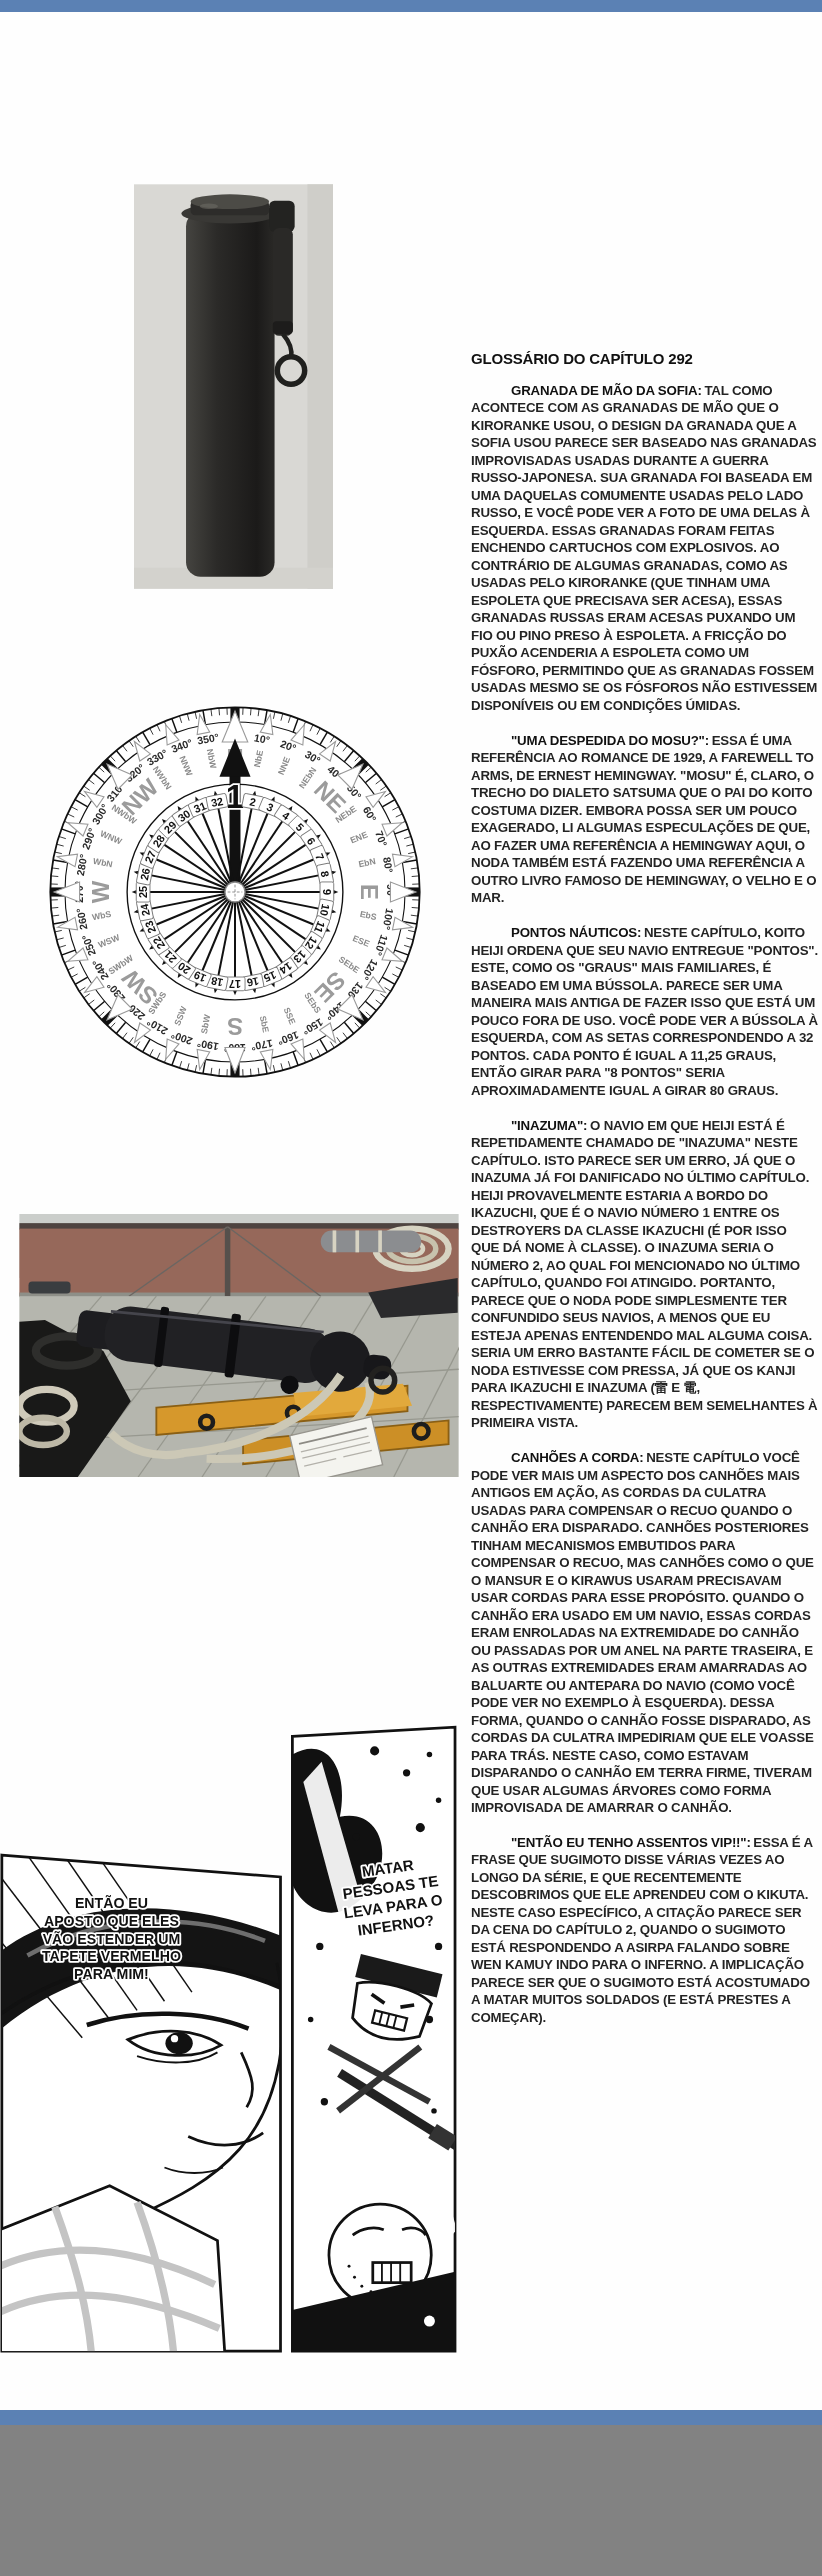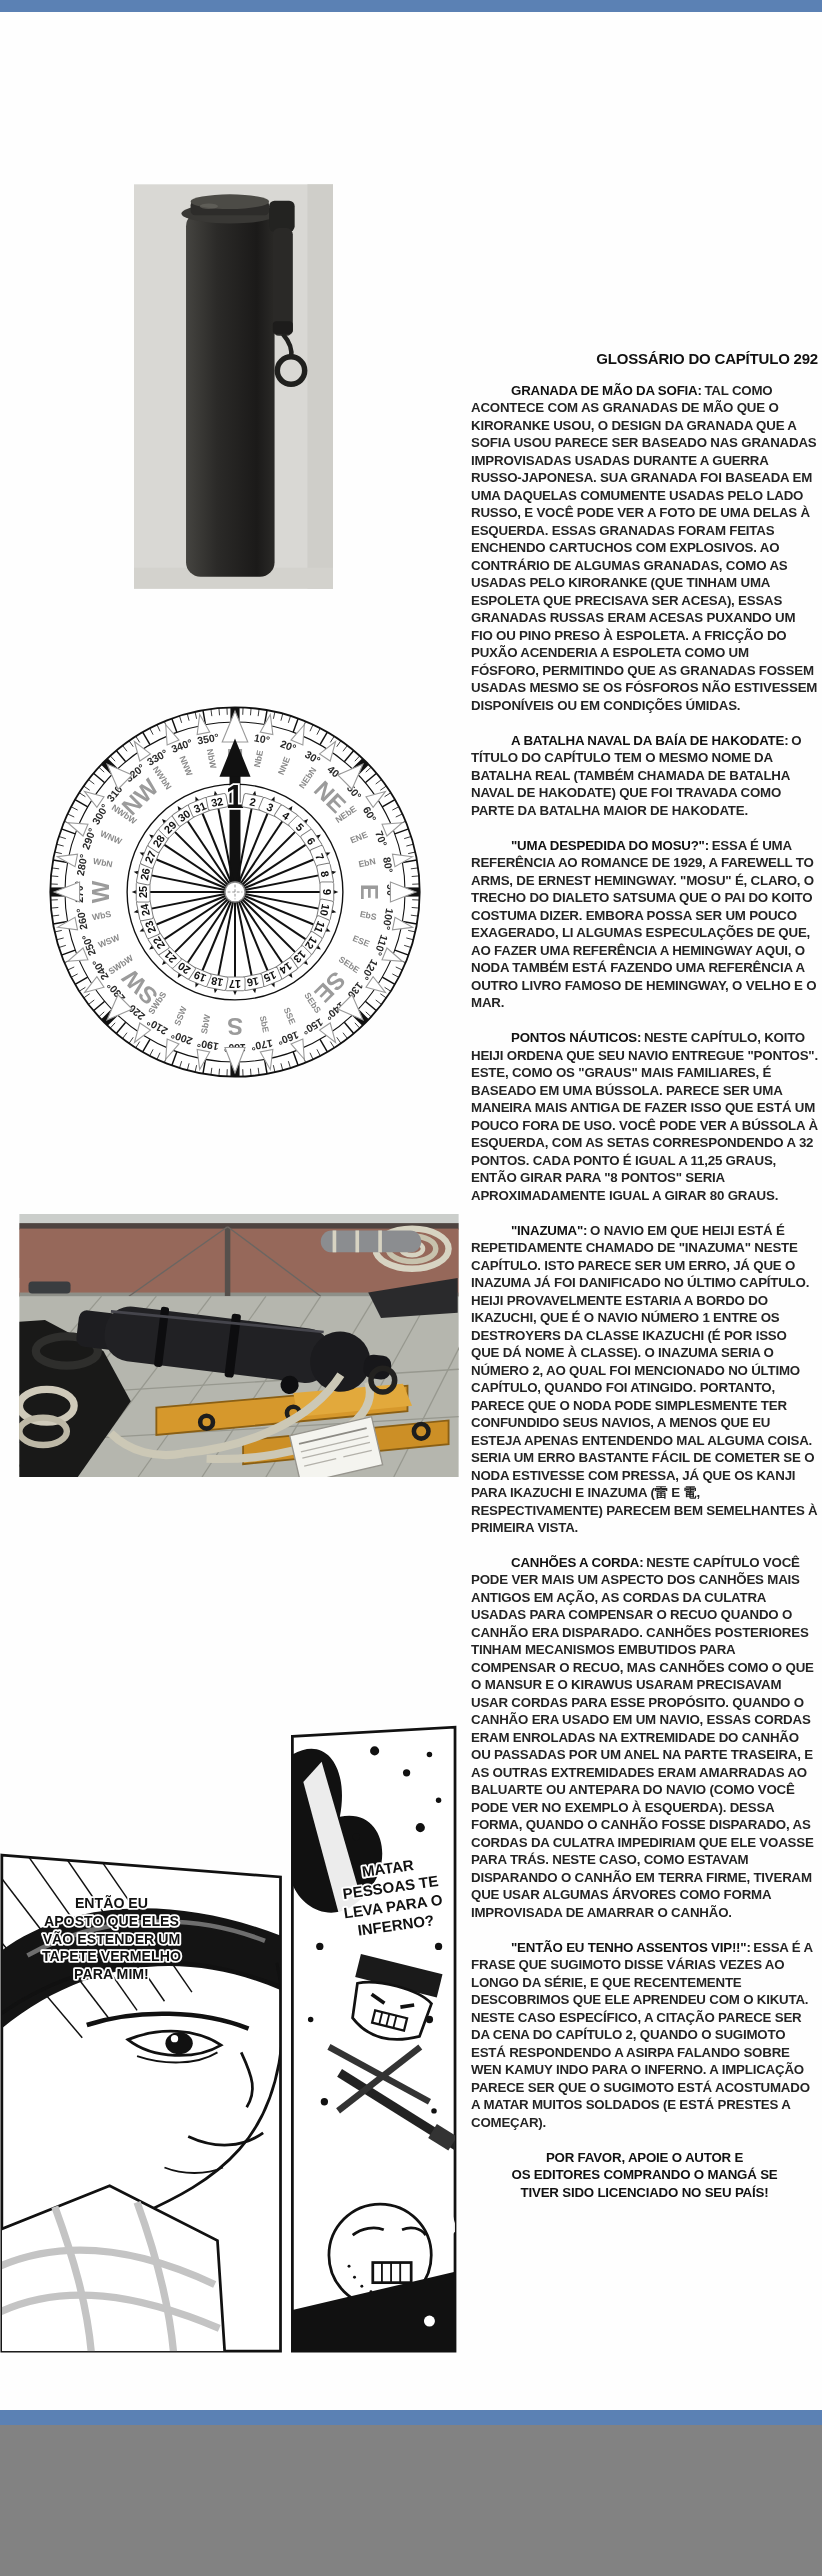--- a/index.html
+++ b/index.html
@@ -6,21 +6,21 @@
   #page{position:relative;width:822px;height:2576px;background:#fefefe;overflow:hidden;
         font-family:"Liberation Sans",sans-serif;}
   .abs{position:absolute;}
   
   .accent-bar{position:absolute;left:0;width:822px;background:#5b81b4;}
   #topbar{top:0;height:12px;}
   #bottombar{top:2410px;height:15.5px;}
   #footerbar{position:absolute;left:0;top:2425px;width:822px;height:151px;background:#828282;}
   
   #glossary{position:absolute;left:471px;top:350px;width:347px;color:#111;}
-  #glossary h1{margin:0 0 13.7px 0;font-size:15px;line-height:18.3px;text-align:right;
+  #glossary h1{margin:0 0 13.7px 0;font-size:15px;line-height:18.3px;text-align:left;
                font-weight:bold;letter-spacing:-0.2px;}
   #glossary p.entry{margin:0 0 17.4px 0;font-size:13.3px;line-height:17.5px;font-weight:bold;
                     letter-spacing:-0.2px;text-align:left;}
   #glossary p.entry b.term{font-weight:bold;margin-right:2.7px;margin-left:40px;}
   #glossary p.entry span.body{font-weight:bold;opacity:.92;}
   #glossary p.closing{margin:0;font-size:13.3px;line-height:17.5px;font-weight:bold;
                       text-align:center;white-space:pre-line;letter-spacing:-0.2px;}
   
   #grenade-box{left:134px;top:184px;width:199px;height:405px;}
   #compass-box{left:43px;top:700px;width:384px;height:384px;}
@@ -801,35 +801,31 @@
         <text class="bubble-text" x="428" y="170" font-size="16.5" text-anchor="middle" transform="rotate(-8 428 190)"><tspan x="428" dy="0">MATAR</tspan><tspan x="428" dy="21">PESSOAS TE</tspan><tspan x="428" dy="21">LEVA PARA O</tspan><tspan x="428" dy="21">INFERNO?</tspan></text>
       </g>
     </svg>
   </div>
 
   <div id="glossary">
     <h1>GLOSSÁRIO DO CAPÍTULO 292</h1>
 
     <p class="entry"><b class="term">GRANADA DE MÃO DA SOFIA:</b><span class="body">TAL COMO ACONTECE COM AS GRANADAS DE MÃO QUE O KIRORANKE USOU, O DESIGN DA GRANADA QUE A SOFIA USOU PARECE SER BASEADO NAS GRANADAS IMPROVISADAS USADAS DURANTE A GUERRA RUSSO-JAPONESA. SUA GRANADA FOI BASEADA EM UMA DAQUELAS COMUMENTE USADAS PELO LADO RUSSO, E VOCÊ PODE VER A FOTO DE UMA DELAS À ESQUERDA. ESSAS GRANADAS FORAM FEITAS ENCHENDO CARTUCHOS COM EXPLOSIVOS. AO CONTRÁRIO DE ALGUMAS GRANADAS, COMO AS USADAS PELO KIRORANKE (QUE TINHAM UMA ESPOLETA QUE PRECISAVA SER ACESA), ESSAS GRANADAS RUSSAS ERAM ACESAS PUXANDO UM FIO OU PINO PRESO À ESPOLETA. A FRICÇÃO DO PUXÃO ACENDERIA A ESPOLETA COMO UM FÓSFORO, PERMITINDO QUE AS GRANADAS FOSSEM USADAS MESMO SE OS FÓSFOROS NÃO ESTIVESSEM DISPONÍVEIS OU EM CONDIÇÕES ÚMIDAS.</span></p>
 
-    <p class="entry"><b class="term">A BATALHA NAVAL DA BAÍA DE HAKODATE:</b><span class="body">O TÍTULO DO CAPÍTULO TEM O MESMO NOME DA BATALHA REAL (TAMBÉM CHAMADA DE BATALHA NAVAL DE HAKODATE) QUE FOI TRAVADA COMO PARTE DA BATALHA MAIOR DE HAKODATE.</span></p>
 
     <p class="entry"><b class="term">"UMA DESPEDIDA DO MOSU?":</b><span class="body">ESSA É UMA REFERÊNCIA AO ROMANCE DE 1929, A FAREWELL TO ARMS, DE ERNEST HEMINGWAY. "MOSU" É, CLARO, O TRECHO DO DIALETO SATSUMA QUE O PAI DO KOITO COSTUMA DIZER. EMBORA POSSA SER UM POUCO EXAGERADO, LI ALGUMAS ESPECULAÇÕES DE QUE, AO FAZER UMA REFERÊNCIA A HEMINGWAY AQUI, O NODA TAMBÉM ESTÁ FAZENDO UMA REFERÊNCIA A OUTRO LIVRO FAMOSO DE HEMINGWAY, O VELHO E O MAR.</span></p>
 
     <p class="entry"><b class="term">PONTOS NÁUTICOS:</b><span class="body">NESTE CAPÍTULO, KOITO HEIJI ORDENA QUE SEU NAVIO ENTREGUE "PONTOS". ESTE, COMO OS "GRAUS" MAIS FAMILIARES, É BASEADO EM UMA BÚSSOLA. PARECE SER UMA MANEIRA MAIS ANTIGA DE FAZER ISSO QUE ESTÁ UM POUCO FORA DE USO. VOCÊ PODE VER A BÚSSOLA À ESQUERDA, COM AS SETAS CORRESPONDENDO A 32 PONTOS. CADA PONTO É IGUAL A 11,25 GRAUS, ENTÃO GIRAR PARA "8 PONTOS" SERIA APROXIMADAMENTE IGUAL A GIRAR 80 GRAUS.</span></p>
 
     <p class="entry"><b class="term">"INAZUMA":</b><span class="body">O NAVIO EM QUE HEIJI ESTÁ É REPETIDAMENTE CHAMADO DE "INAZUMA" NESTE CAPÍTULO. ISTO PARECE SER UM ERRO, JÁ QUE O INAZUMA JÁ FOI DANIFICADO NO ÚLTIMO CAPÍTULO. HEIJI PROVAVELMENTE ESTARIA A BORDO DO IKAZUCHI, QUE É O NAVIO NÚMERO 1 ENTRE OS DESTROYERS DA CLASSE IKAZUCHI (É POR ISSO QUE DÁ NOME À CLASSE). O INAZUMA SERIA O NÚMERO 2, AO QUAL FOI MENCIONADO NO ÚLTIMO CAPÍTULO, QUANDO FOI ATINGIDO. PORTANTO, PARECE QUE O NODA PODE SIMPLESMENTE TER CONFUNDIDO SEUS NAVIOS, A MENOS QUE EU ESTEJA APENAS ENTENDENDO MAL ALGUMA COISA. SERIA UM ERRO BASTANTE FÁCIL DE COMETER SE O NODA ESTIVESSE COM PRESSA, JÁ QUE OS KANJI PARA IKAZUCHI E INAZUMA (雷 E 電, RESPECTIVAMENTE) PARECEM BEM SEMELHANTES À PRIMEIRA VISTA.</span></p>
 
     <p class="entry"><b class="term">CANHÕES A CORDA:</b><span class="body">NESTE CAPÍTULO VOCÊ PODE VER MAIS UM ASPECTO DOS CANHÕES MAIS ANTIGOS EM AÇÃO, AS CORDAS DA CULATRA USADAS PARA COMPENSAR O RECUO QUANDO O CANHÃO ERA DISPARADO. CANHÕES POSTERIORES TINHAM MECANISMOS EMBUTIDOS PARA COMPENSAR O RECUO, MAS CANHÕES COMO O QUE O MANSUR E O KIRAWUS USARAM PRECISAVAM USAR CORDAS PARA ESSE PROPÓSITO. QUANDO O CANHÃO ERA USADO EM UM NAVIO, ESSAS CORDAS ERAM ENROLADAS NA EXTREMIDADE DO CANHÃO OU PASSADAS POR UM ANEL NA PARTE TRASEIRA, E AS OUTRAS EXTREMIDADES ERAM AMARRADAS AO BALUARTE OU ANTEPARA DO NAVIO (COMO VOCÊ PODE VER NO EXEMPLO À ESQUERDA). DESSA FORMA, QUANDO O CANHÃO FOSSE DISPARADO, AS CORDAS DA CULATRA IMPEDIRIAM QUE ELE VOASSE PARA TRÁS. NESTE CASO, COMO ESTAVAM DISPARANDO O CANHÃO EM TERRA FIRME, TIVERAM QUE USAR ALGUMAS ÁRVORES COMO FORMA IMPROVISADA DE AMARRAR O CANHÃO.</span></p>
 
     <p class="entry"><b class="term">"ENTÃO EU TENHO ASSENTOS VIP!!":</b><span class="body">ESSA É A FRASE QUE SUGIMOTO DISSE VÁRIAS VEZES AO LONGO DA SÉRIE, E QUE RECENTEMENTE DESCOBRIMOS QUE ELE APRENDEU COM O KIKUTA. NESTE CASO ESPECÍFICO, A CITAÇÃO PARECE SER DA CENA DO CAPÍTULO 2, QUANDO O SUGIMOTO ESTÁ RESPONDENDO A ASIRPA FALANDO SOBRE WEN KAMUY INDO PARA O INFERNO. A IMPLICAÇÃO PARECE SER QUE O SUGIMOTO ESTÁ ACOSTUMADO A MATAR MUITOS SOLDADOS (E ESTÁ PRESTES A COMEÇAR).</span></p>
 
-    <p class="closing">POR FAVOR, APOIE O AUTOR E
-OS EDITORES COMPRANDO O MANGÁ SE
-TIVER SIDO LICENCIADO NO SEU PAÍS!</p>
   </div>
 
   <div id="bottombar" class="accent-bar"></div>
   <div id="footerbar">
     
     
   </div>
 </div>
 
 

